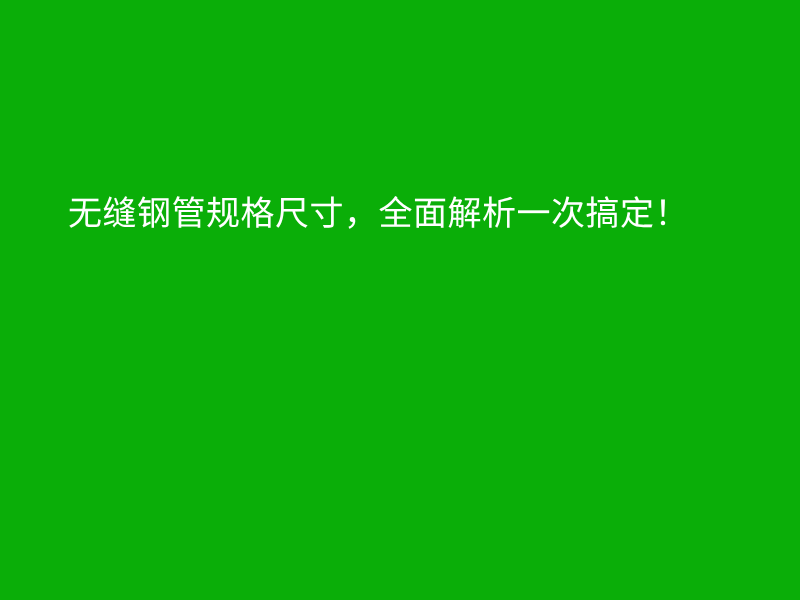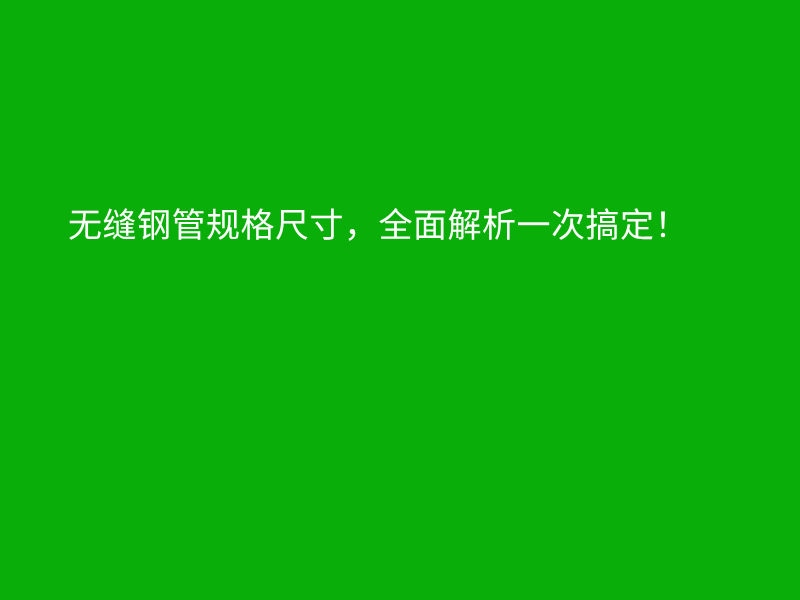--- a/index.html
+++ b/index.html
@@ -20,21 +20,21 @@
     width: 800px;
     height: 600px;
     background: #0aae08;
     overflow: hidden;
   }
 
   
   #headline-block {
     position: absolute;
     left: 0;
-    top: 16px;
+    top: 4px;
     width: 800px;
     height: 420px;
     display: flex;
     align-items: center;
     justify-content: flex-start;
   }
 
   #headline {
     margin: 0;
     padding: 0 0 0 68px;

